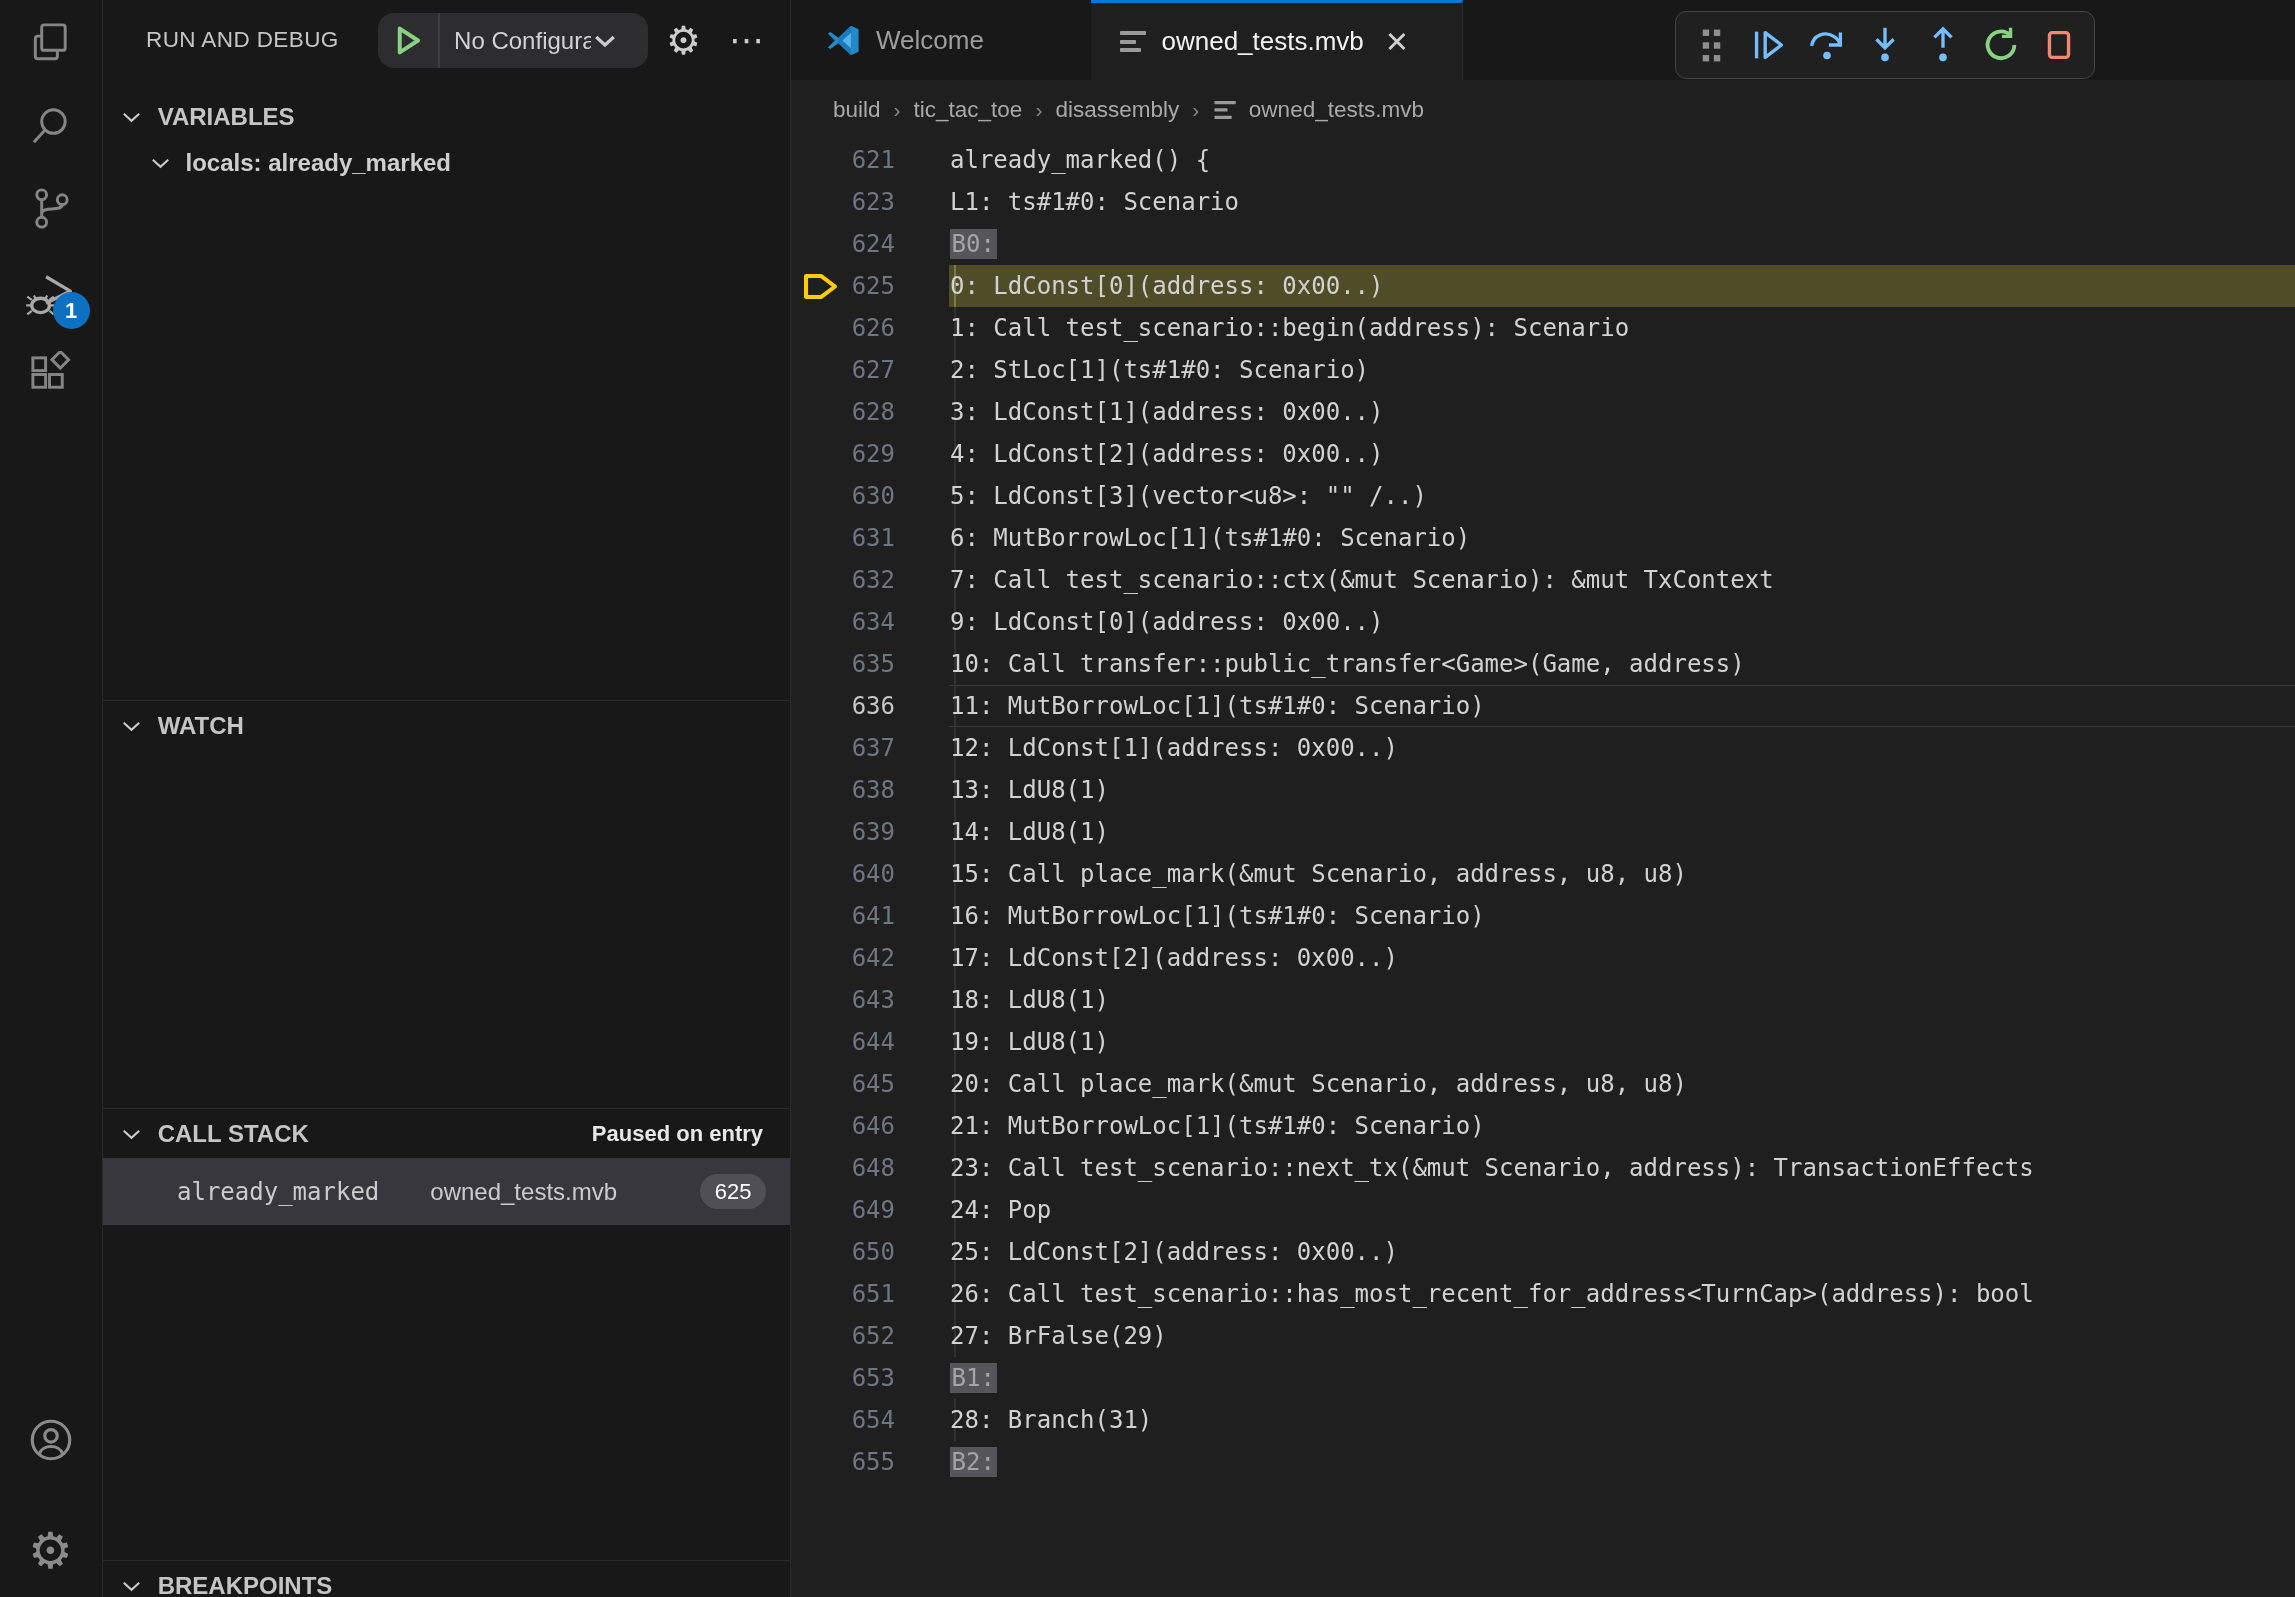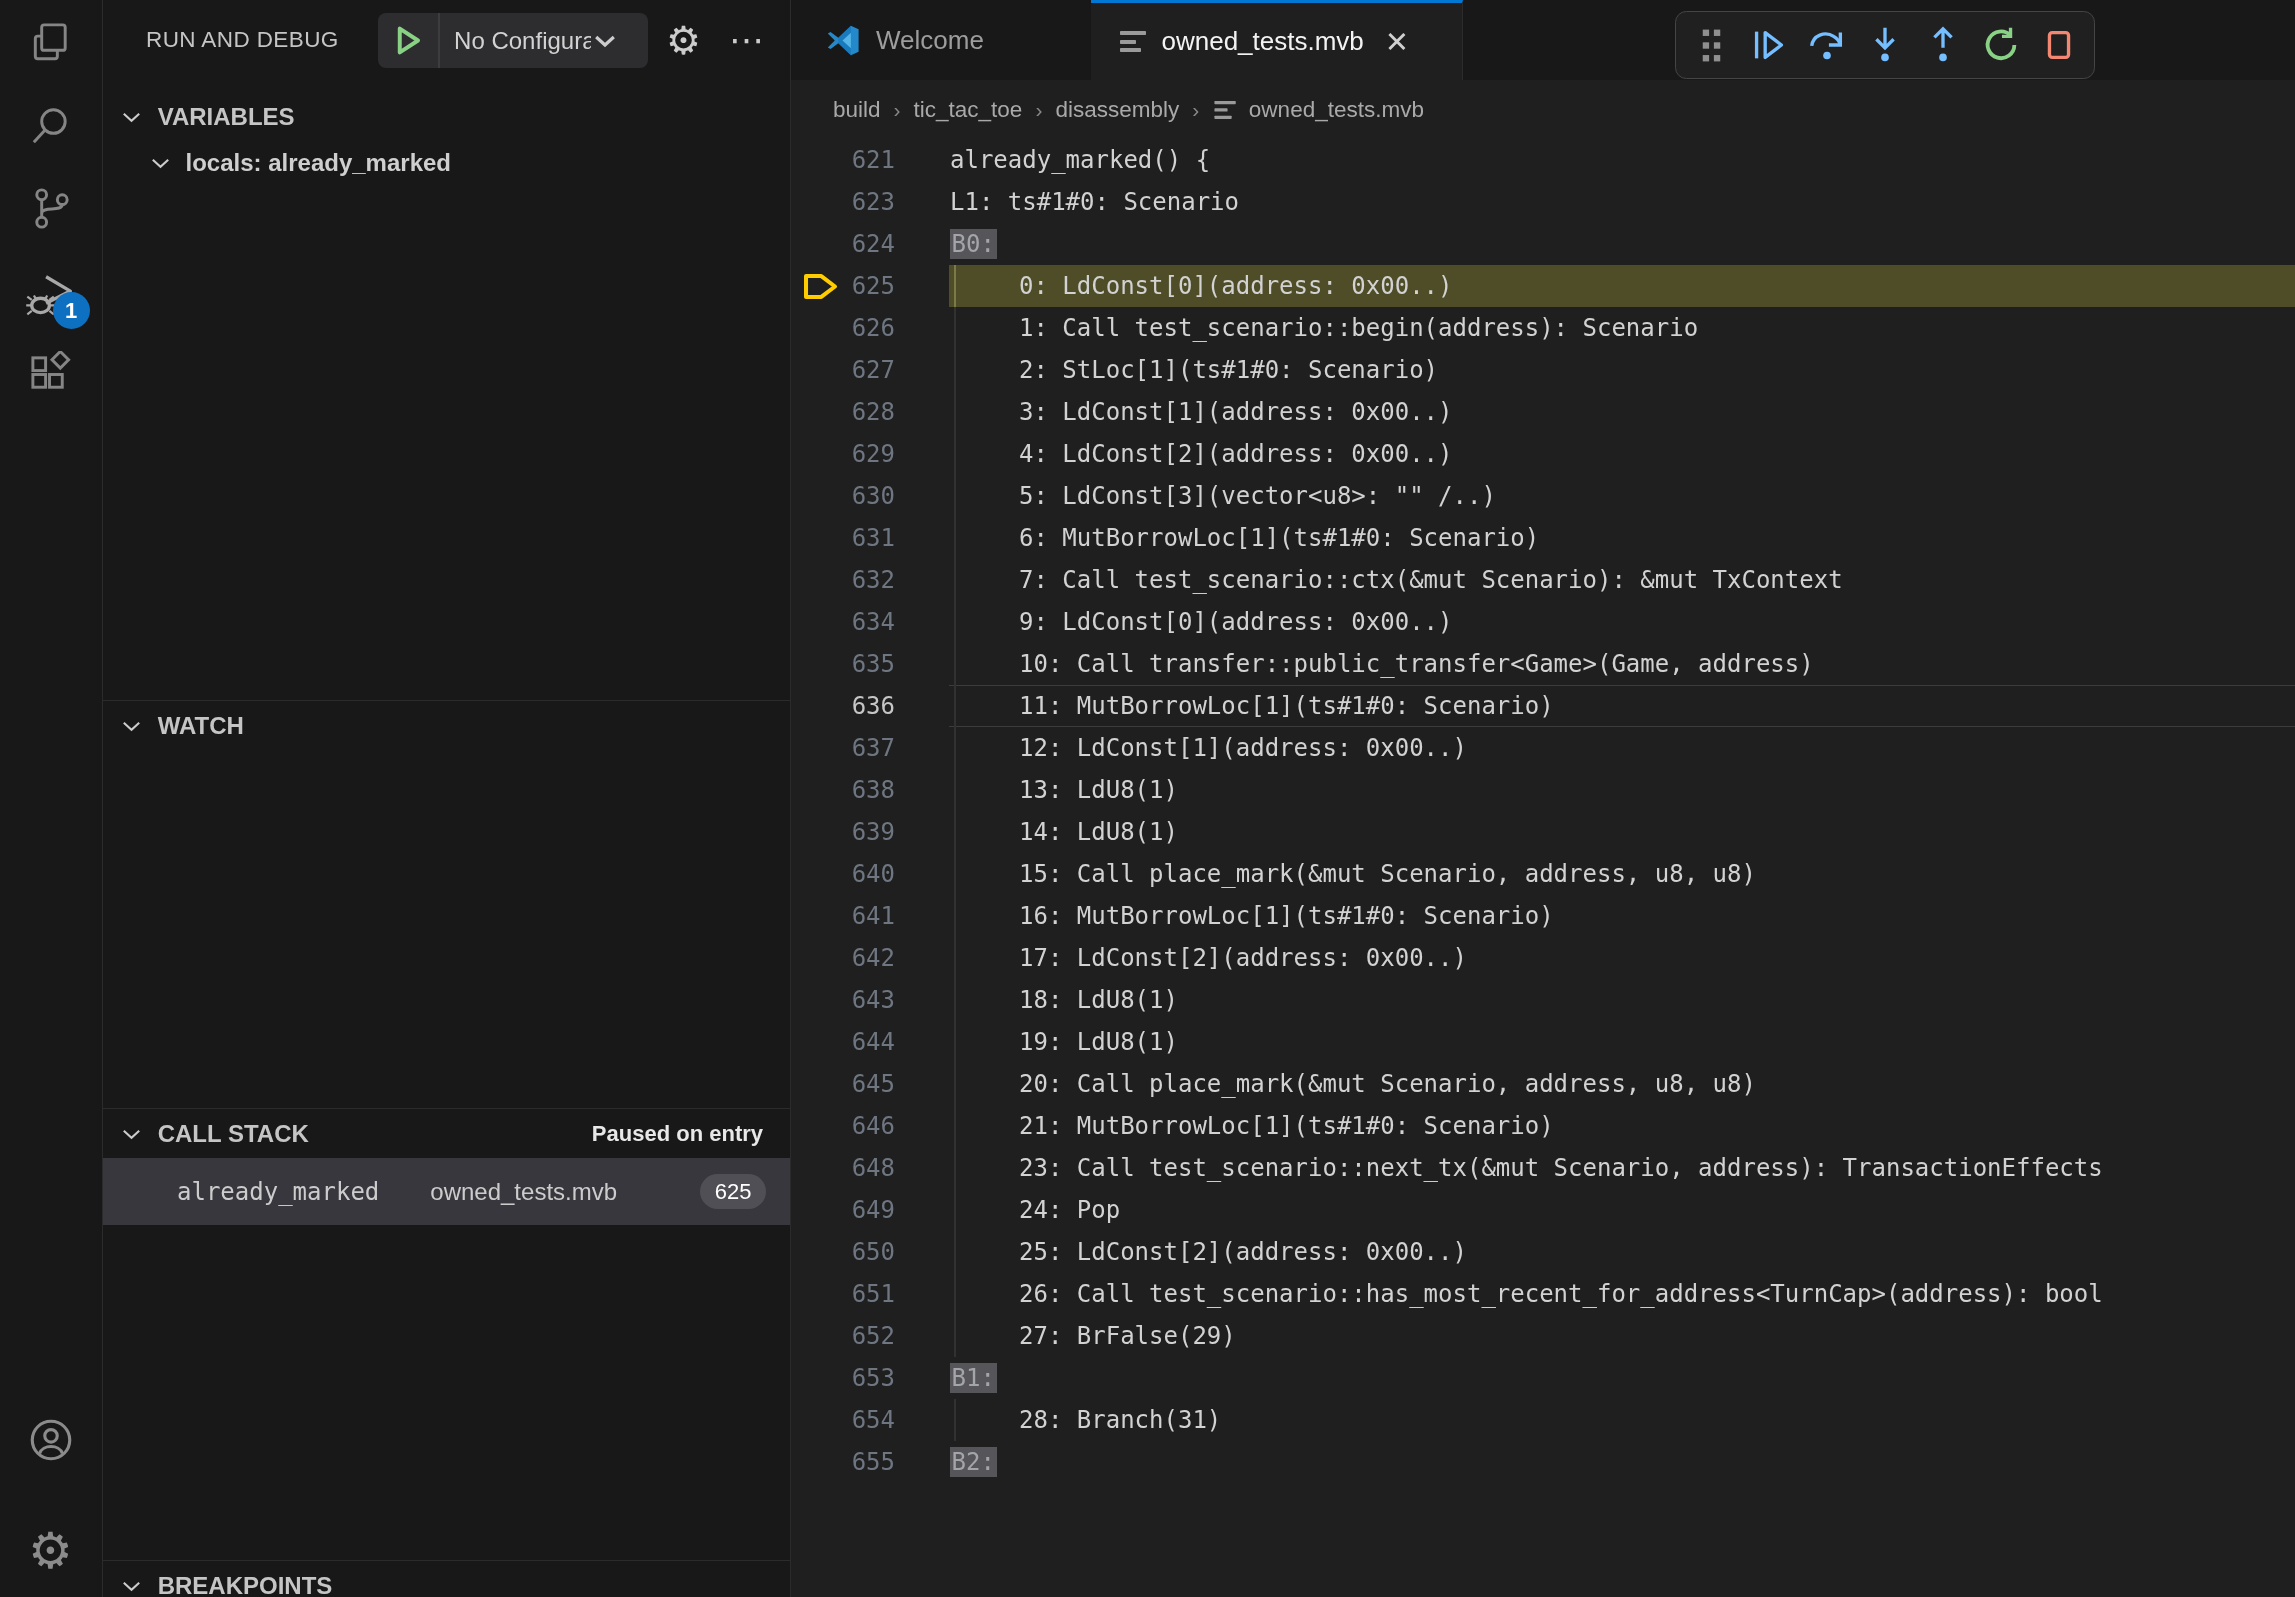--- a/index.html
+++ b/index.html
@@ -16,21 +16,21 @@
             display:flex;align-items:center;justify-content:center;}
   .gear-glyph{font-size:50px;color:#8b8b8b;line-height:1;}
 
   
   .sidebar{position:absolute;left:103px;top:0;width:688px;height:100%;background:#181818;
            border-right:1.6px solid #2b2b2b;box-sizing:border-box;}
   .sb-title{position:absolute;left:0;top:0;width:100%;height:80px;}
   .sb-title-label{position:absolute;left:43px;top:0;height:80px;display:flex;align-items:center;
                   font-size:22.5px;color:#c5c5c5;letter-spacing:0.4px;}
   .cfg-box{position:absolute;left:275px;top:13px;width:270px;height:55px;background:#2d2d30;
-           border-radius:8px;display:flex;align-items:center;overflow:hidden;}
+           border-radius:16px;display:flex;align-items:center;overflow:hidden;}
   .cfg-play{flex:0 0 60px;display:flex;align-items:center;justify-content:center;height:100%;}
   .cfg-divider{width:1.6px;height:100%;background:#3d3d40;}
   .cfg-label{width:137px;margin-left:14.5px;font-size:24px;color:#d2d2d2;white-space:nowrap;overflow:hidden;}
   .cfg-chevron{margin-left:1.6px;}
   .sb-gear{position:absolute;left:563px;top:0;height:80px;display:flex;align-items:center;}
   .sb-gear .gear-glyph{font-size:39px;color:#cccccc;}
   .sb-more{position:absolute;left:626px;top:0;height:80px;display:flex;align-items:center;
            font-size:35px;color:#cccccc;letter-spacing:3.2px;}
 
   .sec-header{position:absolute;left:0;width:100%;height:50px;display:flex;align-items:center;}
@@ -78,21 +78,21 @@
                display:flex;align-items:center;justify-content:center;gap:13px;}
   .dbg-btn{width:45px;height:45px;display:flex;align-items:center;justify-content:center;}
 
   
   .code{position:absolute;left:791px;top:139px;right:0;bottom:0;overflow:hidden;
         font-family:"DejaVu Sans Mono",monospace;font-size:24px;color:#d2d2d2;}
   .cl{position:relative;height:42px;display:flex;align-items:center;white-space:pre;}
   .cl .num{flex:0 0 104px;width:104px;text-align:right;color:#6e7681;position:relative;z-index:4;}
   .cl .gpad{flex:0 0 55px;}
   .cl .txt{position:relative;z-index:3;}
-  .cl.instr .txt{padding-left:69px;}
+  .cl.instr .txt{}
   .cl.instr::after{content:"";position:absolute;left:163px;top:0;bottom:0;width:1.6px;background:#313131;z-index:1;}
   .cl.debug::after{background:#7b7a49;z-index:2;}
   .cl .hlbg{position:absolute;left:158px;right:0;top:0;bottom:0;background:#4e4d28;z-index:0;}
   .cl.cursor .curbox{position:absolute;left:158px;right:0;top:0;bottom:0;box-sizing:border-box;
                      border-top:1.6px solid #3c3c3c;border-bottom:1.6px solid #3c3c3c;z-index:1;}
   .cl.cursor .num{color:#c6c6c6;}
   .cl.label .txt span{background:#56565a;color:#a4a5a8;padding:0.8px 1.6px;}
   .dbg-arrow{position:absolute;left:11.3px;top:5.6px;z-index:5;}
 </style>
 </head>

